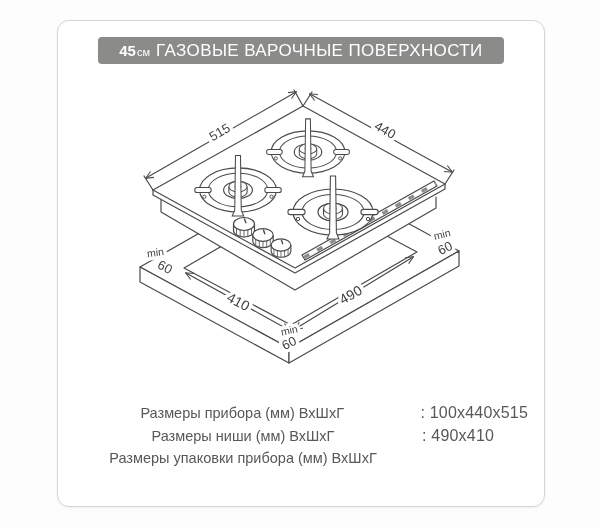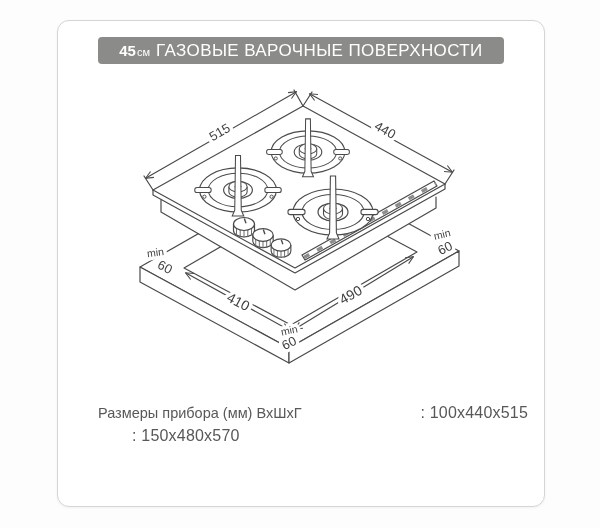--- a/index.html
+++ b/index.html
@@ -6,20 +6,21 @@
   body {
     width:600px; height:528px; position:relative; overflow:hidden;
     background:#fdfdfd;
     font-family:"Liberation Sans", sans-serif;
     --header-bg:#8b8b89; --card-border:#d5d5d5; --text:#58585a; --line:#4a4a4a;
   }
   .card {
     position:absolute; left:57px; top:20px; width:486px; height:485px;
     background:#ffffff; border:1px solid var(--card-border); border-radius:12px;
     box-shadow:0 1px 3px rgba(0,0,0,0.05);
+    text-align:center;
   }
   .header-band {
     position:absolute; left:40px; top:16px; width:406px; height:27px;
     background:var(--header-bg); border-radius:4px; color:#fff;
     display:flex; align-items:center; justify-content:center;
   }
   .header-band .size { font-weight:bold; font-size:15px; }
   .header-band .unit { font-size:11px; margin:2px 6px 0 1px; }
   .header-band .title { font-size:17px; letter-spacing:0.4px; }
   svg.diagram { position:absolute; left:0; top:0; pointer-events:none; }
@@ -53,21 +54,25 @@
     <span class="unit">см</span>
     <span class="title">ГАЗОВЫЕ ВАРОЧНЫЕ ПОВЕРХНОСТИ</span>
   </div>
 
   <div class="specs">
     <div class="spec-row">
       <span class="spec-label">Размеры прибора (мм) ВхШхГ</span>
       <span class="spec-value">: 100x440x515</span>
     </div>
     <div class="spec-row">
-      <span class="spec-value">: 150x480x570</span>
+      <span class="spec-label">Размеры ниши (мм) ВхШхГ</span>
+      <span class="spec-value">: 490x410</span>
+    </div>
+    <div class="spec-row">
+      <span class="spec-label">Размеры упаковки прибора (мм) ВхШхГ</span>
     </div>
   </div>
 </div>
 
 <svg class="diagram" width="600" height="528" viewBox="0 0 600 528">
   <defs>
     <marker id="arw" viewBox="0 0 10 10" refX="9" refY="5" markerWidth="7.5" markerHeight="7.5" orient="auto-start-reverse">
       <path d="M1,1.2 L9.5,5 L1,8.8" fill="none" stroke="#4a4a4a" stroke-width="1.2"></path>
     </marker>
 

